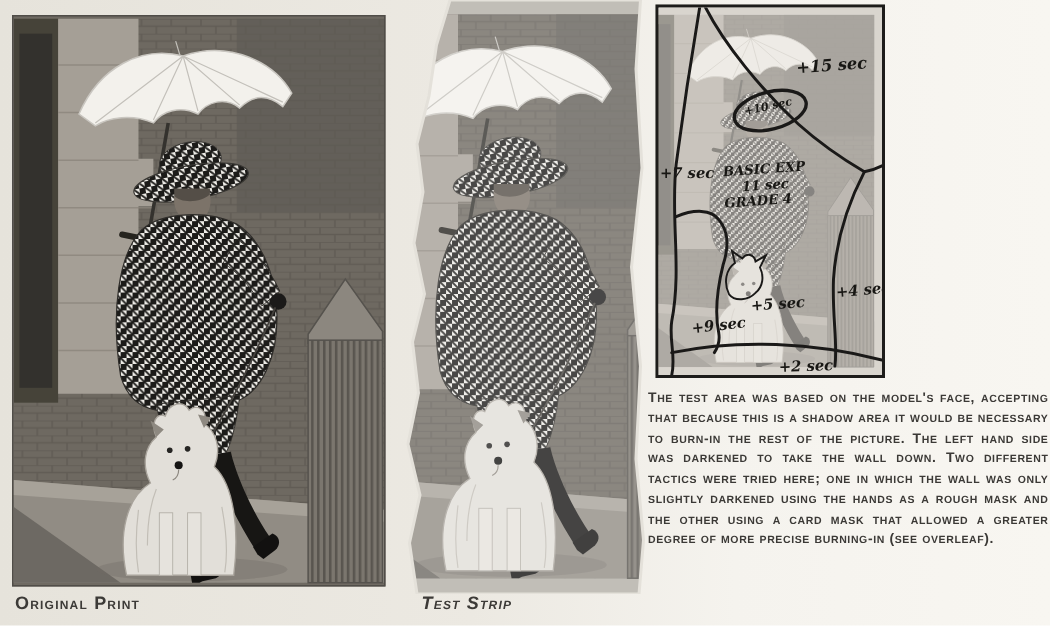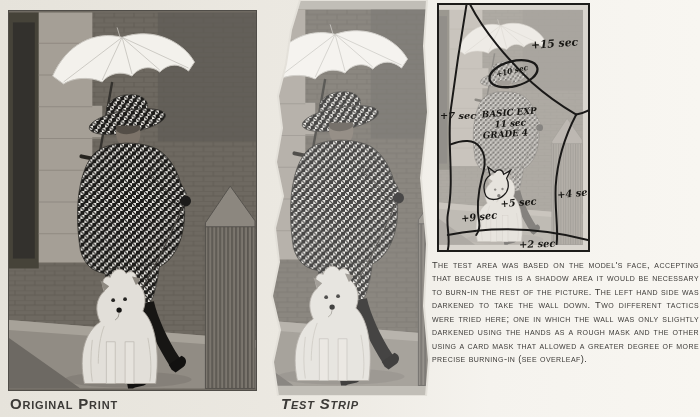--- a/index.html
+++ b/index.html
@@ -8,28 +8,28 @@
     background:linear-gradient(90deg,#e6e3db 0%,#ece9e2 45%,#f5f3ee 70%,#f8f6f1 100%);
     font-family:"Liberation Sans",sans-serif;
   }
   .panel{position:absolute;}
   #original-print{left:8px;top:10px;width:249px;height:381px;border:1px solid #504d48;box-sizing:border-box;background:#6f6a62;}
   #test-strip{left:260px;top:0px;width:172px;height:396px;}
   #annotated{left:437px;top:3px;width:153px;height:249px;border:2px solid #1d1c1a;box-sizing:border-box;background:#cbc7c0;}
   #original-print svg,#annotated svg{display:block;width:100%;height:100%;}
   #test-strip svg{display:block;width:100%;height:100%;}
   .caption{
-    position:absolute;color:#3c3a37;font-weight:700;font-size:15px;
+    position:absolute;color:#3c3a37;font-weight:700;font-size:12px;
     font-variant:small-caps;letter-spacing:.8px;white-space:nowrap;
   }
   #caption-original{left:10px;top:395px;}
   #caption-test{left:281px;top:395px;font-style:italic;}
   #body-text{
     position:absolute;left:432px;top:259px;width:267px;
-    color:#3b3936;font-weight:400;font-size:9.3px;line-height:13.45px;
+    color:#3b3936;font-weight:700;font-size:9.3px;line-height:13.45px;
     font-variant:small-caps;letter-spacing:.42px;text-align:justify;
   }
   .ink-text{font-family:"DejaVu Serif",serif;font-style:italic;font-weight:700;fill:#181714;}
 </style>
 </head>
 <body>
 
 <div class="panel" id="original-print">
   <svg viewBox="0 0 247 379" preserveAspectRatio="none">
     <defs>

